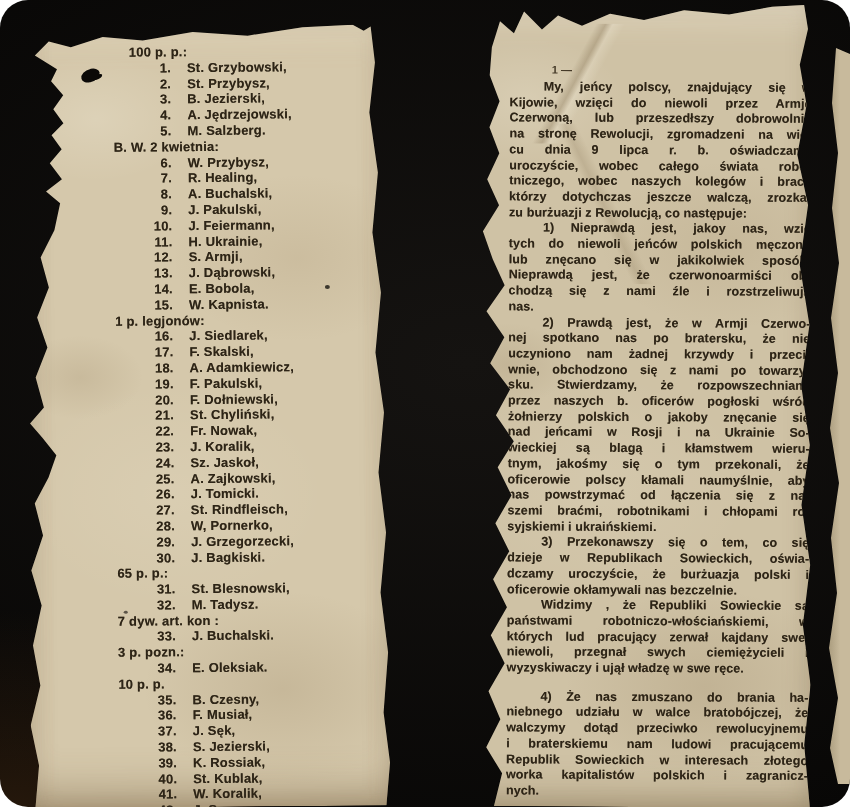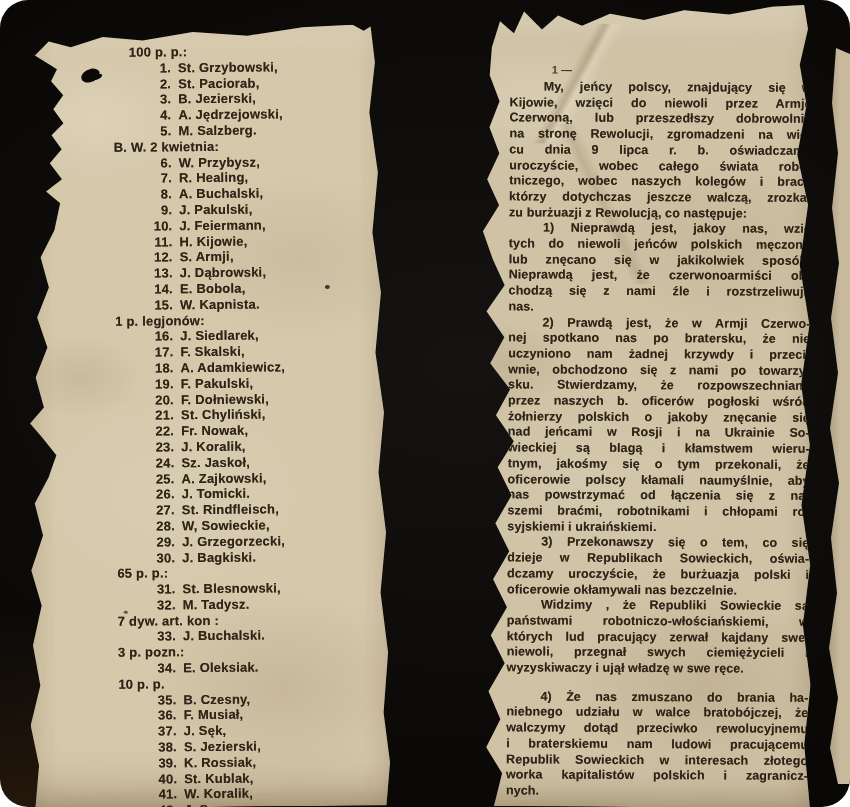--- a/index.html
+++ b/index.html
@@ -61,21 +61,21 @@
   
   .left-content {
     position:absolute; left:0; top:20px; width:100%;
     color:#2d2416; font-weight:bold; font-size:13px; line-height:15.8px;
     letter-spacing:.2px; text-shadow:0 0 .5px rgba(45,36,22,.55);
   }
   .sec-heading { padding-left:90px; white-space:nowrap; }
   .sec-heading.first { padding-left:106px; }
   .item-row { display:flex; padding-left:104px; white-space:nowrap; }
   .item-num { display:inline-block; width:44px; text-align:right; flex:none; }
-  .item-name { margin-left:7px; }
+  .item-name { margin-left:16px; }
 
   
   .page-mark { position:absolute; left:98px; top:60px; color:#453a28; font-size:11px; font-weight:bold; }
   .right-content {
     position:absolute; left:56px; top:76px; width:302px;
     color:#2d2416; font-weight:bold; font-size:12.5px; line-height:15.7px;
     letter-spacing:.1px; text-shadow:0 0 .5px rgba(45,36,22,.5);
   }
   .para { margin:0; }
   .para.gap { margin-top:13px; }
@@ -93,21 +93,21 @@
     <div class="hole speck-1"></div>
     <div class="hole speck-2"></div>
     <div class="left-content" id="left-content">
         <div class="sec-heading first">100 p. p.:</div>
         <div class="item-row">
           <span class="item-num">1.</span>
           <span class="item-name">St. Grzybowski,</span>
         </div>
         <div class="item-row">
           <span class="item-num">2.</span>
-          <span class="item-name">St. Paciorab,</span>
+          <span class="item-name">St. Przybysz,</span>
         </div>
         <div class="item-row">
           <span class="item-num">3.</span>
           <span class="item-name">B. Jezierski,</span>
         </div>
         <div class="item-row">
           <span class="item-num">4.</span>
           <span class="item-name">A. Jędrzejowski,</span>
         </div>
         <div class="item-row">
@@ -130,21 +130,21 @@
         <div class="item-row">
           <span class="item-num">9.</span>
           <span class="item-name">J. Pakulski,</span>
         </div>
         <div class="item-row">
           <span class="item-num">10.</span>
           <span class="item-name">J. Feiermann,</span>
         </div>
         <div class="item-row">
           <span class="item-num">11.</span>
-          <span class="item-name">H. Kijowie,</span>
+          <span class="item-name">H. Ukrainie,</span>
         </div>
         <div class="item-row">
           <span class="item-num">12.</span>
           <span class="item-name">S. Armji,</span>
         </div>
         <div class="item-row">
           <span class="item-num">13.</span>
           <span class="item-name">J. Dąbrowski,</span>
         </div>
         <div class="item-row">
@@ -199,21 +199,21 @@
         <div class="item-row">
           <span class="item-num">26.</span>
           <span class="item-name">J. Tomicki.</span>
         </div>
         <div class="item-row">
           <span class="item-num">27.</span>
           <span class="item-name">St. Rindfleisch,</span>
         </div>
         <div class="item-row">
           <span class="item-num">28.</span>
-          <span class="item-name">W, Sowieckie,</span>
+          <span class="item-name">W, Pornerko,</span>
         </div>
         <div class="item-row">
           <span class="item-num">29.</span>
           <span class="item-name">J. Grzegorzecki,</span>
         </div>
         <div class="item-row">
           <span class="item-num">30.</span>
           <span class="item-name">J. Bagkiski.</span>
         </div>
         <div class="sec-heading">65 p. p.:</div>

